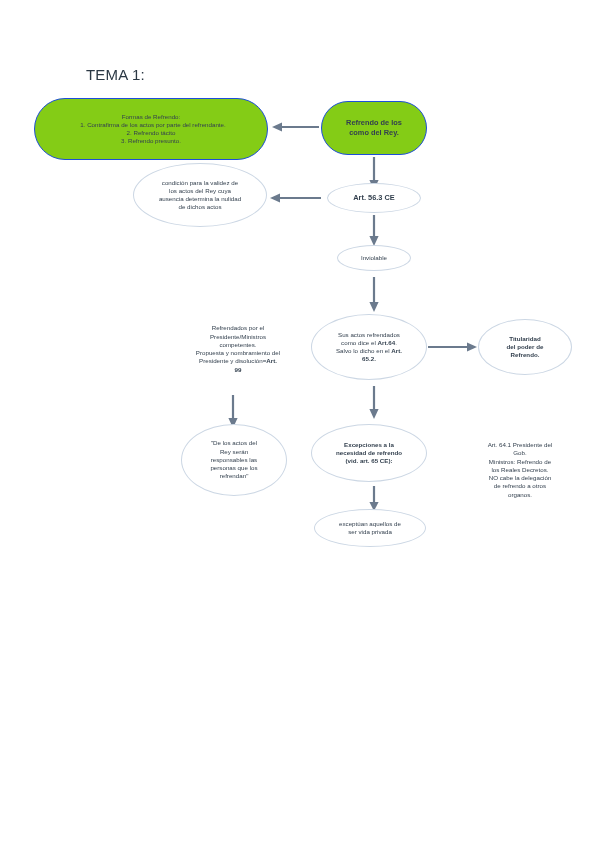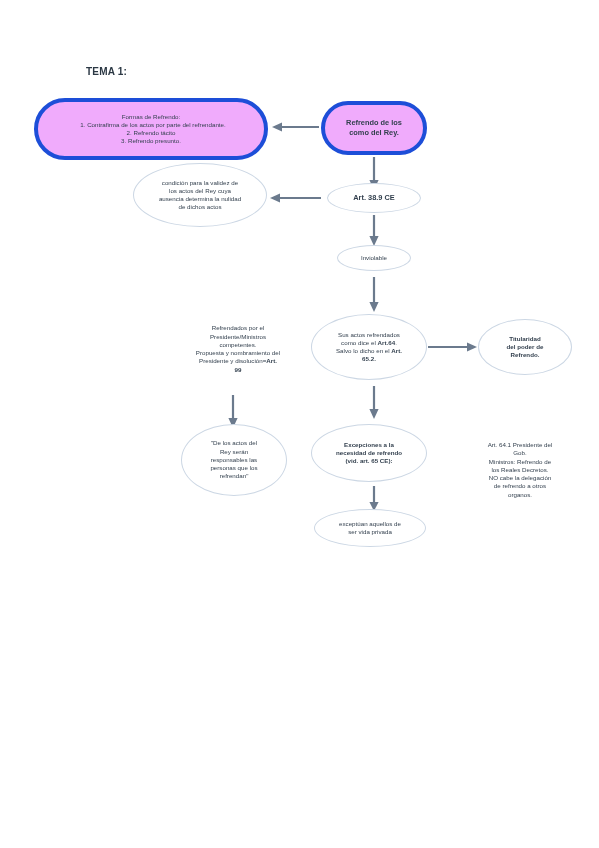--- a/index.html
+++ b/index.html
@@ -30,23 +30,23 @@
     display: flex;
     align-items: center;
     justify-content: center;
     text-align: center;
     color: #34414f;
     line-height: 1.33;
   }
 
   
   .pill {
-    border: 4px solid #1d4ed8;
+    border: 1px solid #1d4ed8;
     border-radius: 40px;
-    background: #f0abfc;
+    background: #84cc16;
   }
   .ellipse {
     border: 1px solid #ccd7e4;
     border-radius: 50%;
     background: #ffffff;
   }
   .plain {
     border: none;
     background: transparent;
   }
@@ -54,22 +54,22 @@
   .bold { font-weight: bold; }
 
   
   .arrow {
     position: absolute;
   }
   .arrow svg { display: block; }
 
   #title {
     position: absolute;
-    font-weight: bold;
-    font-size: 10px;
+    font-weight: normal;
+    font-size: 15px;
     letter-spacing: 0.2px;
     color: #2b3844;
   }
 
   .t-small  { font-size: 6.2px; }
   .t-med    { font-size: 7.4px; }
 
   .inner { padding: 0 6px; }
 
   ol.formas {
@@ -128,21 +128,21 @@
   </div>
 
   <div class="arrow" style="left:270px; top:191px;">
     <svg width="52" height="14" viewBox="0 0 52 14">
       <line x1="51" y1="7" x2="9" y2="7" stroke="#6b7a8d" stroke-width="2.2"></line>
       <polygon points="0,7 10,2.4 10,11.6" fill="#6b7a8d"></polygon>
     </svg>
   </div>
 
   <div class="node ellipse" style="left:327px; top:183px; width:94px; height:30px;">
-    <div class="inner t-med bold">Art. 38.9 CE</div>
+    <div class="inner t-med bold">Art. 56.3 CE</div>
   </div>
 
   <div class="arrow" style="left:367px; top:215px;">
     <svg width="14" height="32" viewBox="0 0 14 32">
       <line x1="7" y1="0" x2="7" y2="23" stroke="#6b7a8d" stroke-width="2.2"></line>
       <polygon points="7,31 2.4,21 11.6,21" fill="#6b7a8d"></polygon>
     </svg>
   </div>
 
   <div class="node ellipse" style="left:337px; top:245px; width:74px; height:26px;">

